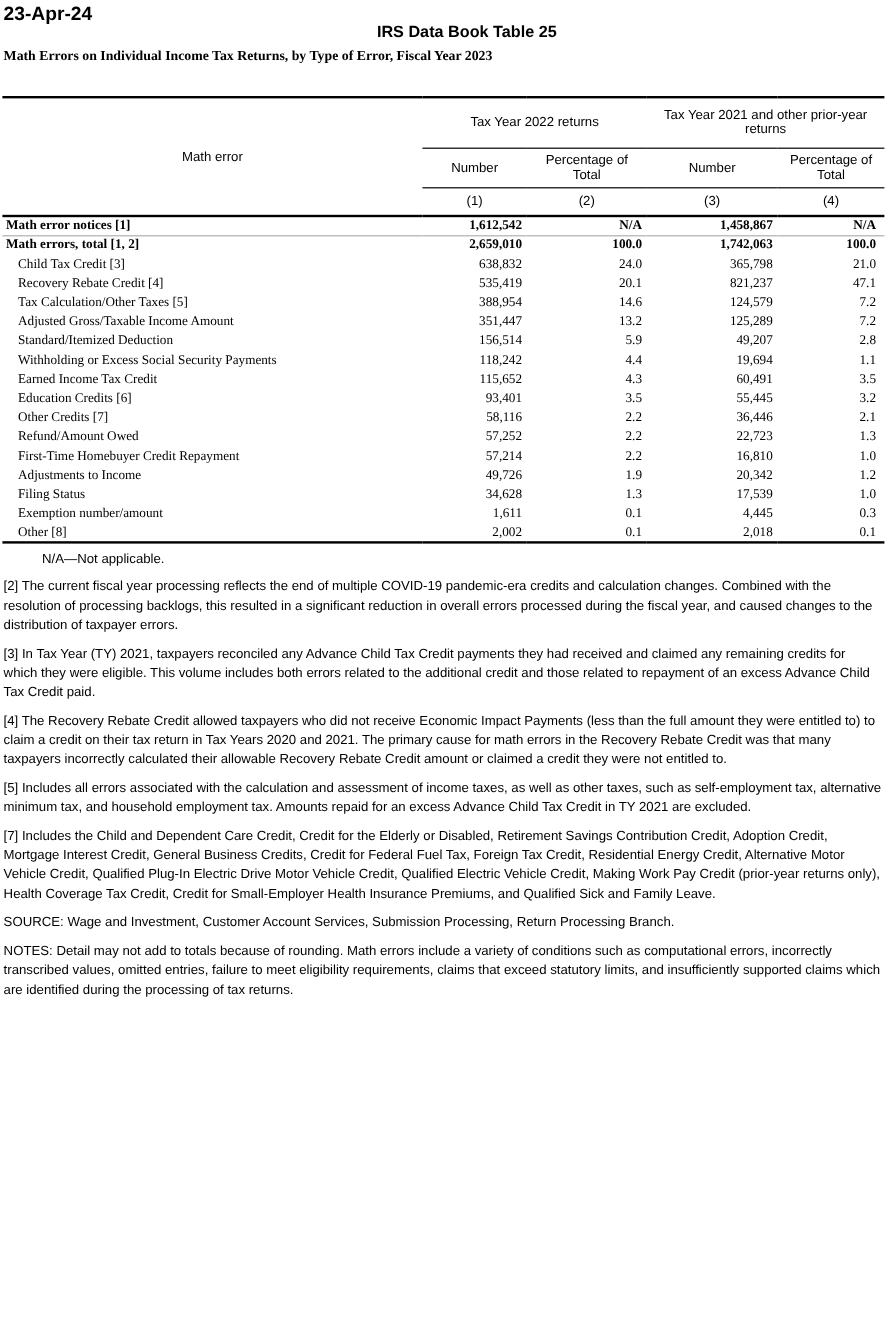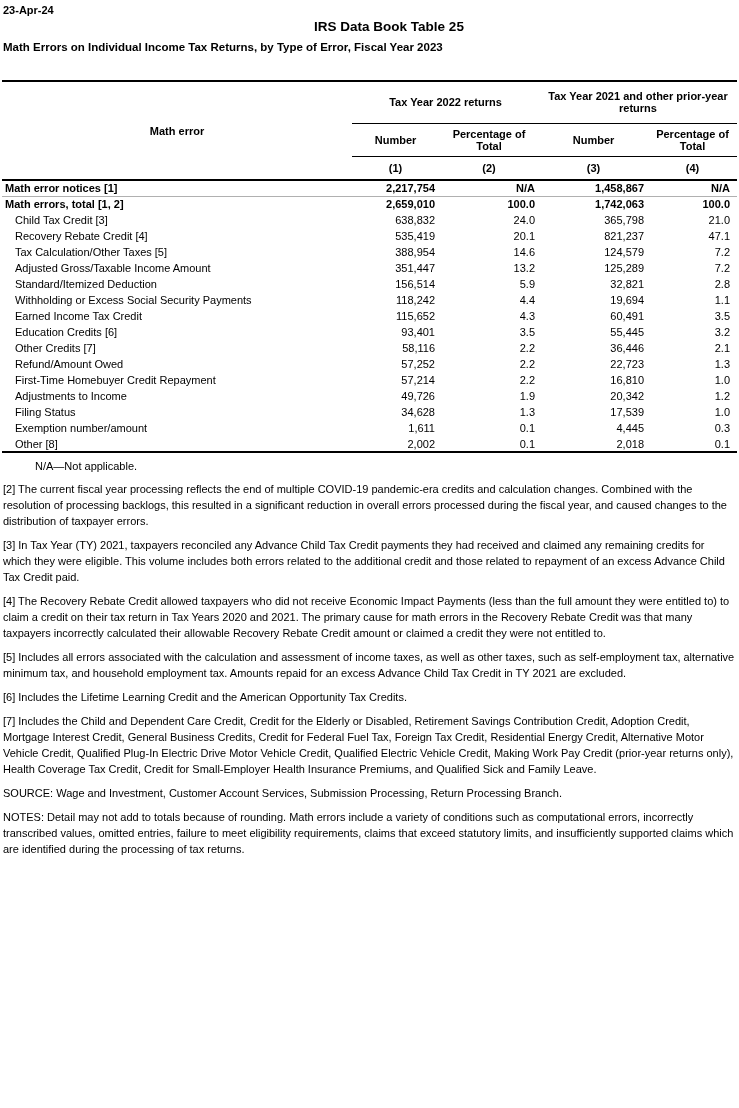--- a/index.html
+++ b/index.html
@@ -8,39 +8,39 @@
     position:relative;
     width:739px;
     height:1108px;
     background:#ffffff;
     font-family:"Liberation Sans", sans-serif;
     color:#000;
     overflow:hidden;
   }
   .date {
     position:absolute; top:4px; left:3px;
-    font-size:11px; font-weight:bold;
+    font-size:16px; font-weight:bold;
   }
   .title {
     padding-top:19px;
     text-align:center;
     font-size:13.5px; font-weight:bold;margin-left:39px;
   }
   .subtitle {
     margin:7px 0 13px 3px;
-    font-size:11.5px; font-weight:bold;
+    font-size:11.5px; font-weight:bold;font-family:Liberation Serif, serif;
   }
   table.data {
     width:735px;
     margin:27px 2px 0 2px;
     border-collapse:collapse;
     table-layout:fixed;
     font-size:11px;
   }
-  table.data th { font-weight:bold; }
+  table.data th { font-weight:normal; }
   col.c-label { width:350px; }
   col.c-num1  { width:87px; }
   col.c-pct1  { width:100px; }
   col.c-num2  { width:109px; }
   col.c-pct2  { width:89px; }
 
   tr.group-row th { border-top:2px solid #000; }
   th.stub-head {
     border-top:2px solid #000;
     border-bottom:2px solid #000;
@@ -56,21 +56,21 @@
     height:33px;
     text-align:center; vertical-align:middle;
     border-bottom:1px solid #000;
     padding:0 6px;
   }
   tr.index-row th {
     height:24px;
     text-align:center; vertical-align:middle;
     border-bottom:2px solid #000;
   }
-  tbody tr { height:16px; }
+  tbody tr { height:16px;font-family:Liberation Serif, serif; }
   tbody td { vertical-align:middle; }
   td.lbl { text-align:left; padding-left:13px; }
   tr.bold { font-weight:bold; }
   tr.bold td.lbl { padding-left:3px; }
   td.val { text-align:right; padding-right:4px; }
   td.val.last { padding-right:7px; }
   tr.notices td { border-bottom:1px solid #b0b0b0; }
   tbody tr.last-row td { border-bottom:2px solid #000; }
 
   .footnotes {
@@ -113,21 +113,21 @@
       <tr class="index-row">
         <th>(1)</th>
         <th>(2)</th>
         <th>(3)</th>
         <th>(4)</th>
       </tr>
     </thead>
     <tbody>
       <tr class="bold notices">
         <td class="lbl">Math error notices [1]</td>
-        <td class="val">2,217,754</td>
+        <td class="val">1,612,542</td>
         <td class="val">N/A</td>
         <td class="val">1,458,867</td>
         <td class="val last">N/A</td>
       </tr>
       <tr class="bold">
         <td class="lbl">Math errors, total [1, 2]</td>
         <td class="val">2,659,010</td>
         <td class="val">100.0</td>
         <td class="val">1,742,063</td>
         <td class="val last">100.0</td>
@@ -157,21 +157,21 @@
         <td class="lbl">Adjusted Gross/Taxable Income Amount</td>
         <td class="val">351,447</td>
         <td class="val">13.2</td>
         <td class="val">125,289</td>
         <td class="val last">7.2</td>
       </tr>
       <tr>
         <td class="lbl">Standard/Itemized Deduction</td>
         <td class="val">156,514</td>
         <td class="val">5.9</td>
-        <td class="val">32,821</td>
+        <td class="val">49,207</td>
         <td class="val last">2.8</td>
       </tr>
       <tr>
         <td class="lbl">Withholding or Excess Social Security Payments</td>
         <td class="val">118,242</td>
         <td class="val">4.4</td>
         <td class="val">19,694</td>
         <td class="val last">1.1</td>
       </tr>
       <tr>
@@ -239,19 +239,18 @@
       </tr>
     </tbody>
   </table>
 
   <div class="footnotes">
     <p>N/A—Not applicable.</p>
     <p>[2]  The current fiscal year processing reflects the end of multiple COVID-19 pandemic-era credits and calculation changes. Combined with the resolution of processing backlogs, this resulted in a significant reduction in overall errors processed during the fiscal year, and caused changes to the distribution of taxpayer errors.</p>
     <p>[3]  In Tax Year (TY) 2021, taxpayers reconciled any Advance Child Tax Credit payments they had received and claimed any remaining credits for which they were eligible. This volume includes both errors related to the additional credit and those related to repayment of an excess Advance Child Tax Credit paid.</p>
     <p>[4]  The Recovery Rebate Credit allowed taxpayers who did not receive Economic Impact Payments (less than the full amount they were entitled to) to claim a credit on their tax return in Tax Years 2020 and 2021. The primary cause for math errors in the Recovery Rebate Credit was that many taxpayers incorrectly calculated their allowable Recovery Rebate Credit amount or claimed a credit they were not entitled to.</p>
     <p>[5]  Includes all errors associated with the calculation and assessment of income taxes, as well as other taxes, such as self-employment tax, alternative minimum tax, and household employment tax. Amounts repaid for an excess Advance Child Tax Credit in TY 2021 are excluded.</p>
-    <p>[6]  Includes the Lifetime Learning Credit and the American Opportunity Tax Credits.</p>
     <p>[7]  Includes the Child and Dependent Care Credit, Credit for the Elderly or Disabled, Retirement Savings Contribution Credit, Adoption Credit, Mortgage Interest Credit, General Business Credits, Credit for Federal Fuel Tax, Foreign Tax Credit, Residential Energy Credit, Alternative Motor Vehicle Credit, Qualified Plug-In Electric Drive Motor Vehicle Credit, Qualified Electric Vehicle Credit, Making Work Pay Credit (prior-year returns only), Health Coverage Tax Credit, Credit for Small-Employer Health Insurance Premiums, and Qualified Sick and Family Leave.</p>
     <p>SOURCE:  Wage and Investment, Customer Account Services, Submission Processing, Return Processing Branch.</p>
     <p>NOTES: Detail may not add to totals because of rounding. Math errors include a variety of conditions such as computational errors, incorrectly transcribed values, omitted entries, failure to meet eligibility requirements, claims that exceed statutory limits, and insufficiently supported claims which are identified during the processing of tax returns.</p>
   </div>
 
 </div>
 
 </body></html>

